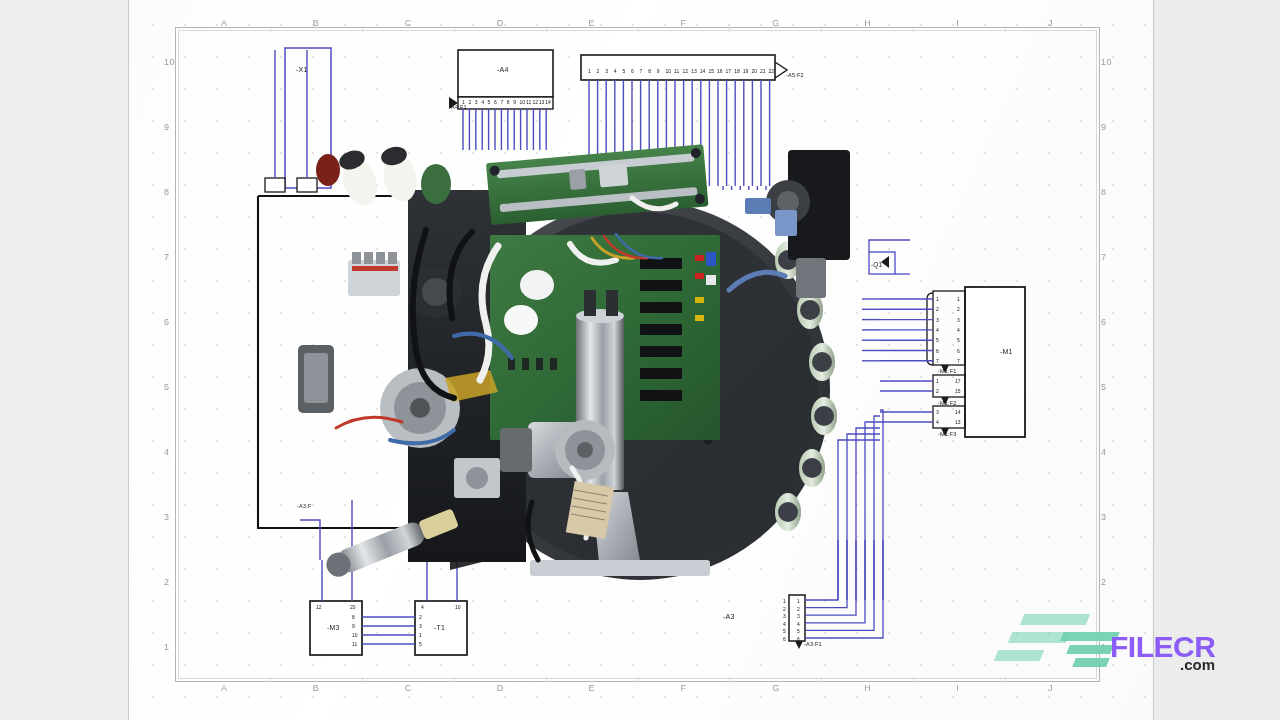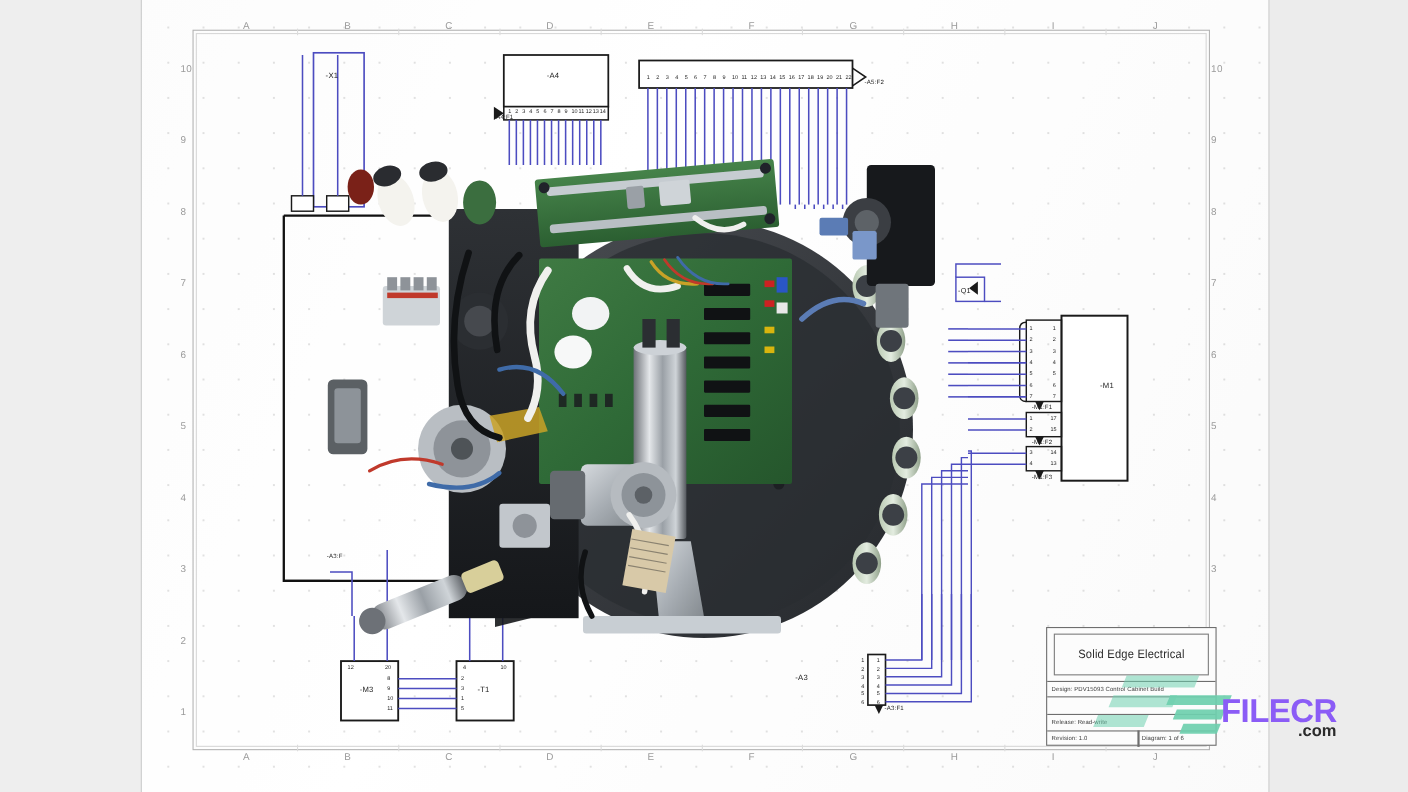--- a/index.html
+++ b/index.html
@@ -633,37 +633,20 @@
       <div class="pin-num" style="left: 352px; top: 632px;">10</div>
       <div class="pin-num" style="left: 352px; top: 641px;">11</div>
       <div class="pin-num" style="left: 421px; top: 604px;">4</div>
       <div class="pin-num" style="left: 455px; top: 604px;">10</div>
       <div class="pin-num" style="left: 419px; top: 614px;">2</div>
       <div class="pin-num" style="left: 419px; top: 623px;">3</div>
       <div class="pin-num" style="left: 419px; top: 632px;">1</div>
       <div class="pin-num" style="left: 419px; top: 641px;">5</div>
     </div>
 
-  <div class="titleblock">
-    <div class="tb-title">
-      <span>Solid Edge Electrical</span>
-    </div>
-    <div class="tb-row" style="top:48px;height:14px;">
-      <div class="tb-txt" style="left:4px;top:4px;">Design:  PDV15093 Control Cabinet Build</div>
-    </div>
-    <div class="tb-row" style="top:62px;height:16px;"></div>
-    <div class="tb-row" style="top:78px;height:15px;">
-      <div class="tb-txt" style="left:4px;top:4px;">Release:  Read-write</div>
-    </div>
-    <div class="tb-row" style="top:93px;height:15px;">
-      <div class="tb-txt" style="left:4px;top:4px;">Revision:  1.0</div>
-      <div class="tb-txt" style="left:86px;top:4px;">Diagram:  1 of 6</div>
-    </div>
-    <div class="tb-vline" style="left:82px;top:93px;height:15px;"></div>
-  </div>
 
   <div class="wm">
     <div class="wm-bar big"></div>
     <div class="wm-bar big2"></div>
     <div class="wm-bar big3"></div>
     <div class="wm-bar b1"></div>
     <div class="wm-bar b2"></div>
     <div class="wm-bar b3"></div>
     <div class="wm-text">FILECR</div>
     <div class="wm-dot">.com</div>

